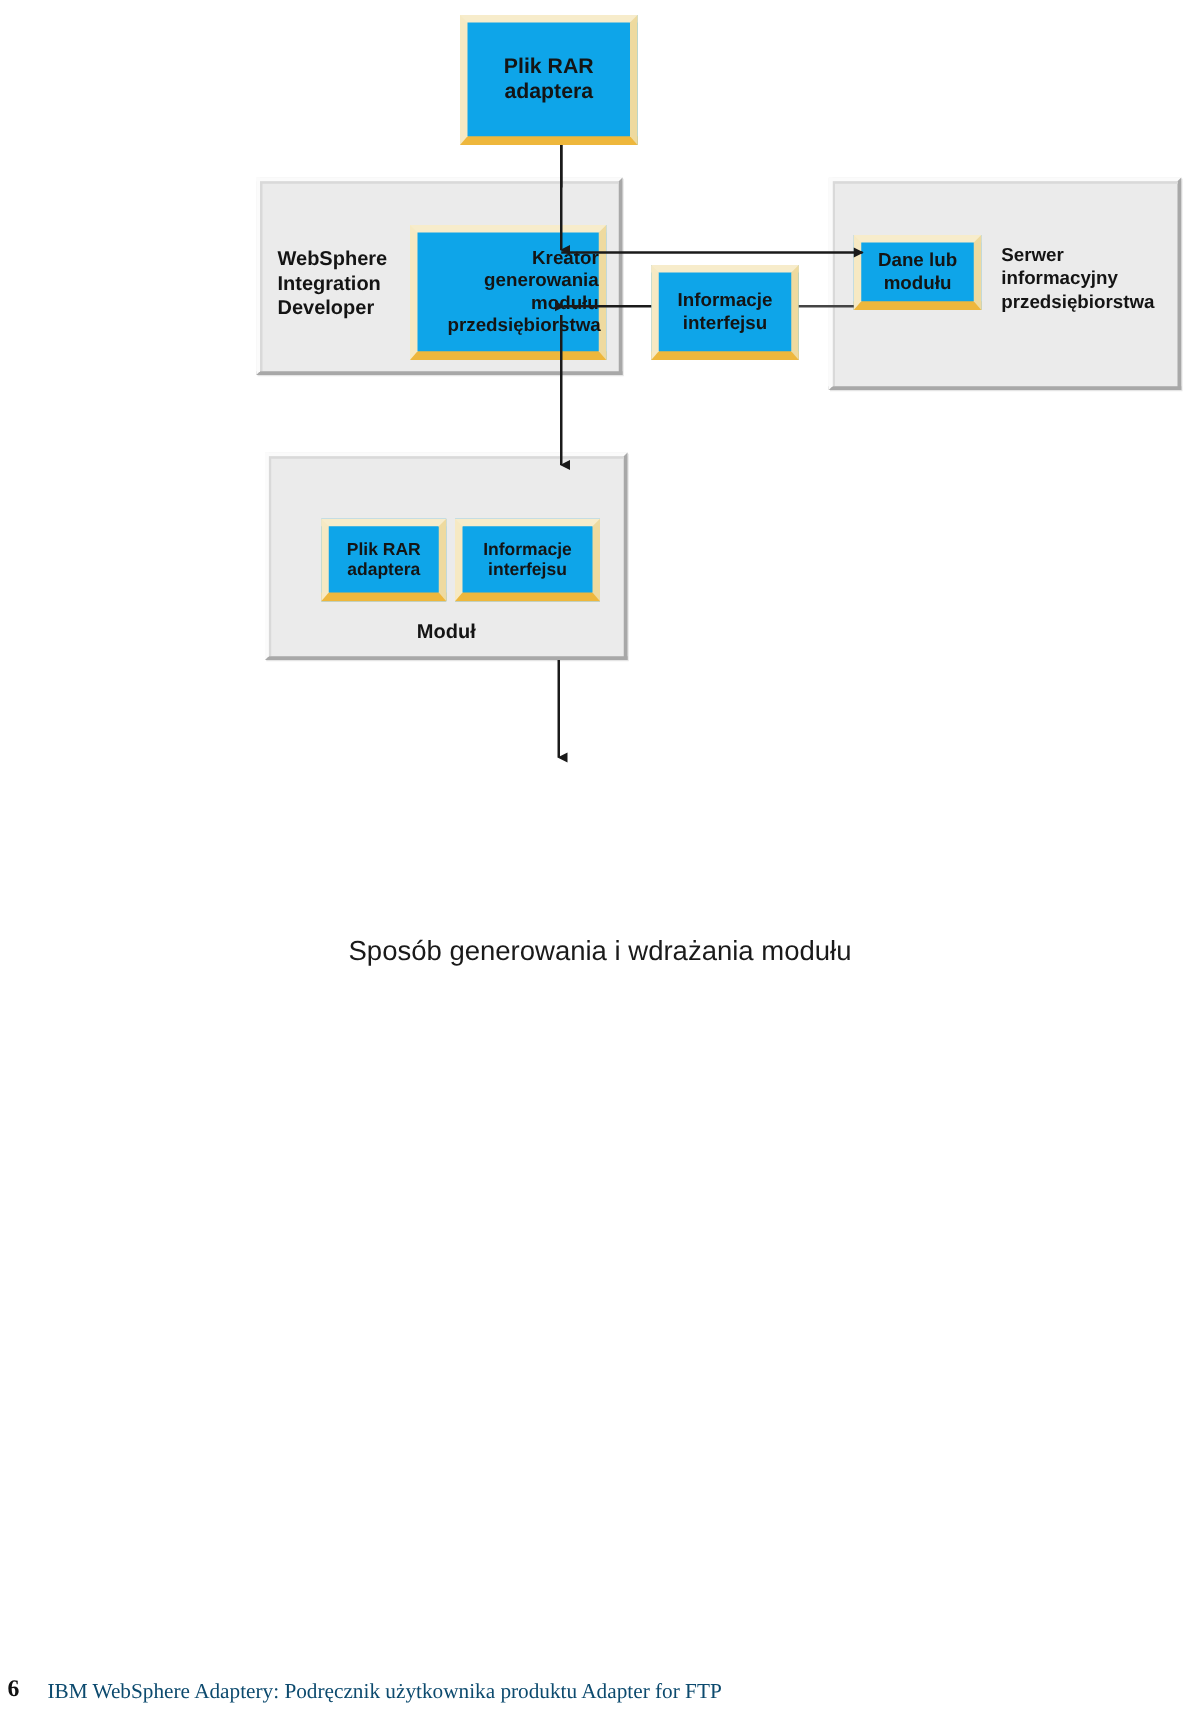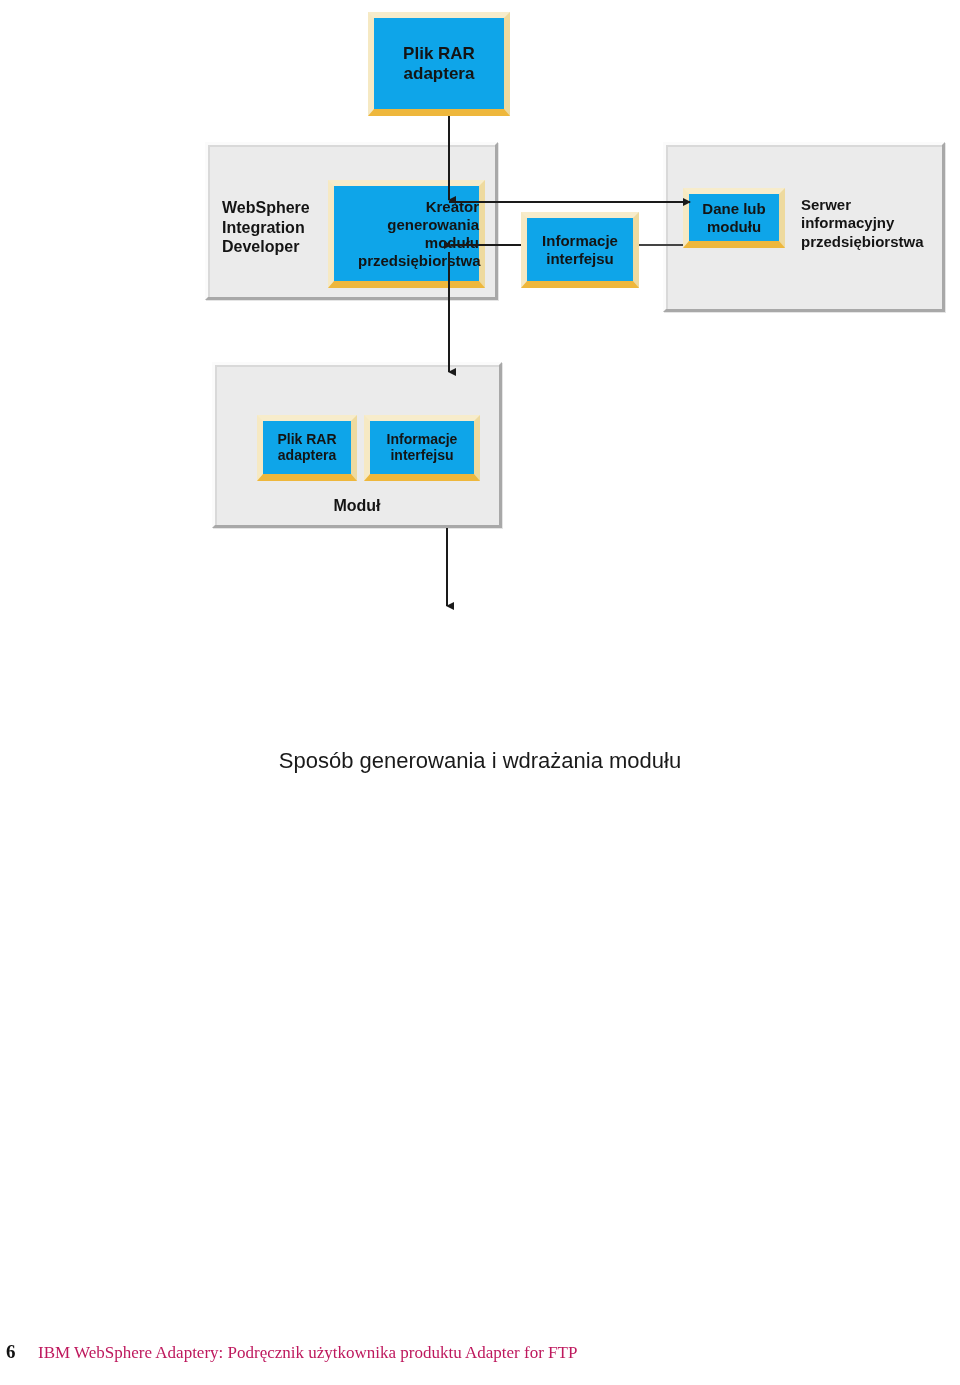--- a/index.html
+++ b/index.html
@@ -183,21 +183,21 @@
     top: 0;
     font-size: 19px;
     font-weight: bold;
     color: #111;
   }
   #footer .footer-text {
     position: absolute;
     left: 38px;
     top: 2px;
     font-size: 17px;
-    color: #be185d;
+    color: #0c4a6e;
     white-space: nowrap;
   }
 </style>
 </head>
 <body>
 
 <div id="page">
 
   <div id="diagram">
 

